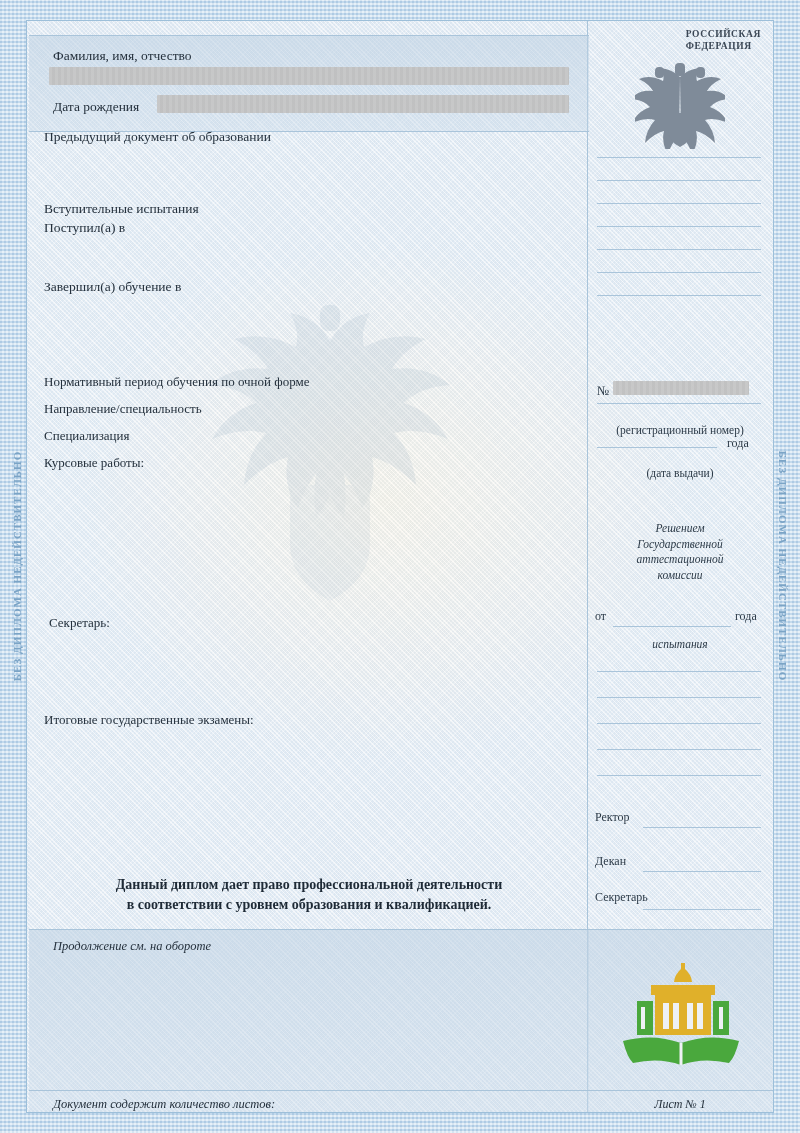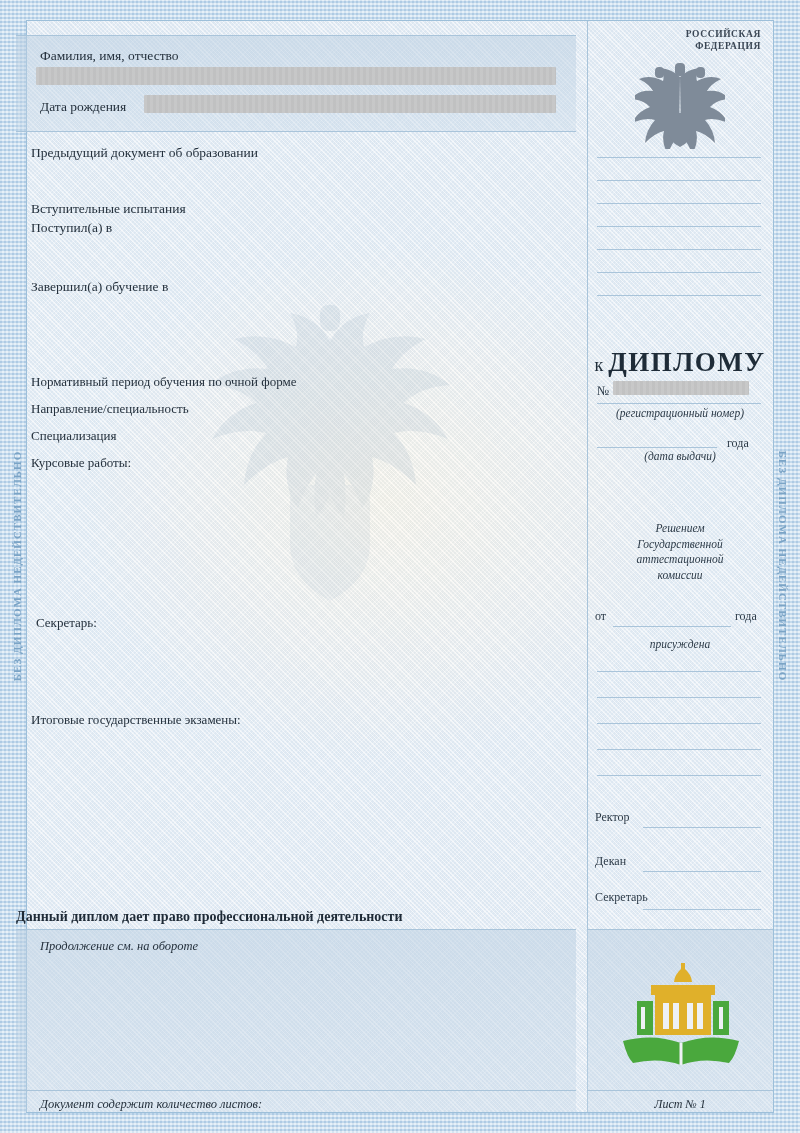--- a/index.html
+++ b/index.html
@@ -96,21 +96,21 @@
     width: 320px;
     height: 400px;
     opacity: 0.14;
     color: #8aa4bb;
     pointer-events: none;
   }
 
   
   .col-left {
     position: absolute;
-    left: 16px;
+    left: 29px;
     top: 21px;
     width: 560px;
     height: 1091px;
     padding-left: 16px;
   }
   .col-right {
     position: absolute;
     left: 587px;
     top: 21px;
     width: 186px;
@@ -130,21 +130,21 @@
     position: absolute;
     background: #a9c4da;
     height: 1px;
   }
 
   
   .rf-title {
     position: absolute;
     right: 12px;
     top: 8px;
-    text-align: right;
+    text-align: left;
     font-family: "Liberation Serif", serif;
     font-size: 9.5px;
     font-weight: bold;
     letter-spacing: 0.6px;
     line-height: 1.25;
     color: #3a4654;
   }
   .emblem {
     position: absolute;
     left: 48px;
@@ -218,21 +218,21 @@
     font-size: 13px;
     color: #2c3a47;
   }
   .caption {
     position: absolute;
     width: 186px;
     left: 0;
     text-align: center;
     font-size: 11.5px;
     color: #2c3a47;
-    font-style: italic;
+    margin-top: 17px;
   }
   .rc-text {
     position: absolute;
     font-size: 12px;
     color: #2c3a47;
   }
   .rc-center {
     position: absolute;
     width: 186px;
     left: 0;
@@ -242,26 +242,25 @@
     font-style: italic;
     line-height: 1.35;
   }
 
   
   .declaration {
     position: absolute;
     left: 40px;
     top: 875px;
     width: 500px;
-    text-align: left;
+    text-align: center;
     font-size: 14px;
     font-weight: bold;
     line-height: 1.45;
     color: #1e2a36;
-    margin-top: 32px;
   }
 
   
   .strip-note {
     position: absolute;
     left: 24px;
     top: 937px;
     font-size: 12.5px;
     font-style: italic;
     color: #24303c;
@@ -331,39 +330,40 @@
     <div class="shade-band" style="left:0;top:14px;width:560px;height:96px;"></div>
     <div class="hline" style="left:0;top:14px;width:560px;"></div>
     <div class="hline" style="left:0;top:110px;width:560px;"></div>
 
     <div class="field-label" style="left:24px;top:27px;">Фамилия, имя, отчество</div>
     <div class="redact" style="left:20px;top:46px;width:520px;height:18px;"></div>
 
     <div class="field-label" style="left:24px;top:78px;">Дата рождения</div>
     <div class="redact" style="left:128px;top:74px;width:412px;height:18px;"></div>
 
-    <div class="field-label" style="left:15px;top:108px;margin-top:16px;">Предыдущий документ об образовании</div>
+    <div class="field-label" style="left:15px;top:108px;">Предыдущий документ об образовании</div>
 
     <div class="field-label" style="left:15px;top:180px;">Вступительные испытания</div>
     <div class="field-label" style="left:15px;top:199px;">Поступил(а) в</div>
 
     <div class="field-label" style="left:15px;top:258px;">Завершил(а) обучение в</div>
 
     <div class="field-label small" style="left:15px;top:353px;">Нормативный период обучения по очной форме</div>
     <div class="field-label small" style="left:15px;top:380px;">Направление/специальность</div>
     <div class="field-label small" style="left:15px;top:407px;">Специализация</div>
     <div class="field-label small" style="left:15px;top:434px;">Курсовые работы:</div>
 
     <div class="field-label small" style="left:20px;top:594px;">Секретарь:</div>
 
     <div class="field-label small" style="left:15px;top:691px;">Итоговые государственные экзамены:</div>
 
 
     <div class="declaration" style="left:0;top:854px;width:560px;">
       <div>Данный диплом дает право профессиональной деятельности</div>
+      <div>в соответствии с уровнем образования и квалификацией.</div>
     </div>
 
     <div class="hline" style="left:0;top:908px;width:560px;"></div>
     <div class="shade-band" style="left:0;top:909px;width:560px;height:182px;"></div>
     <div class="strip-note" style="left:24px;top:918px;">Продолжение см. на обороте</div>
     <div class="hline" style="left:0;top:1069px;width:560px;"></div>
     <div class="strip-bottom-left" style="left:24px;top:1076px;">Документ содержит количество листов:</div>
   </div>
 
   <div class="col-right">
@@ -387,24 +387,20 @@
     </div>
 
     <div class="rule" style="top:136px;"></div>
     <div class="rule" style="top:159px;"></div>
     <div class="rule" style="top:182px;"></div>
     <div class="rule" style="top:205px;"></div>
     <div class="rule" style="top:228px;"></div>
     <div class="rule" style="top:251px;"></div>
     <div class="rule" style="top:274px;"></div>
 
-    <div class="app-title-2">
-      <span class="k">к</span>
-      <span class="d">ДИПЛОМУ</span>
-    </div>
 
     <div class="numsign">№</div>
     <div class="redact" style="left:26px;top:360px;width:136px;height:14px;"></div>
     <div class="rule" style="top:382px;"></div>
     <div class="caption" style="top:386px;">(регистрационный номер)</div>
 
     <div class="rule" style="top:426px;width:120px;left:10px;"></div>
     <div class="rc-text" style="left:140px;top:415px;">года</div>
     <div class="caption" style="top:429px;">(дата выдачи)</div>
 
@@ -412,21 +408,21 @@
       <div>Решением</div>
       <div>Государственной</div>
       <div>аттестационной</div>
       <div>комиссии</div>
     </div>
 
     <div class="rc-text" style="left:8px;top:588px;">от</div>
     <div class="rc-text" style="left:148px;top:588px;">года</div>
     <div class="rule" style="top:605px;left:26px;width:118px;"></div>
 
-    <div class="rc-center" style="top:616px;">присуждена</div>
+    <div class="rc-center" style="top:616px;">испытания</div>
 
     <div class="rule" style="top:650px;"></div>
     <div class="rule" style="top:676px;"></div>
     <div class="rule" style="top:702px;"></div>
     <div class="rule" style="top:728px;"></div>
     <div class="rule" style="top:754px;"></div>
 
     <div class="rc-text" style="left:8px;top:789px;">Ректор</div>
     <div class="rule" style="top:806px;left:56px;width:118px;"></div>
 

